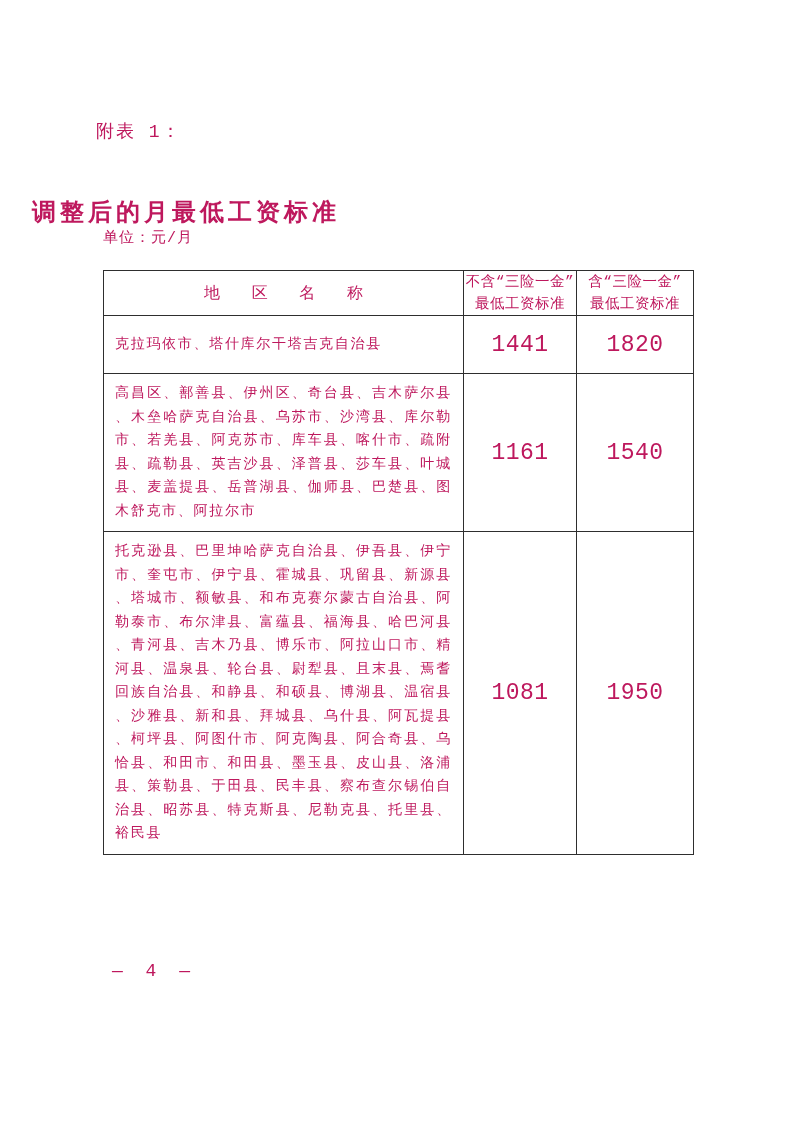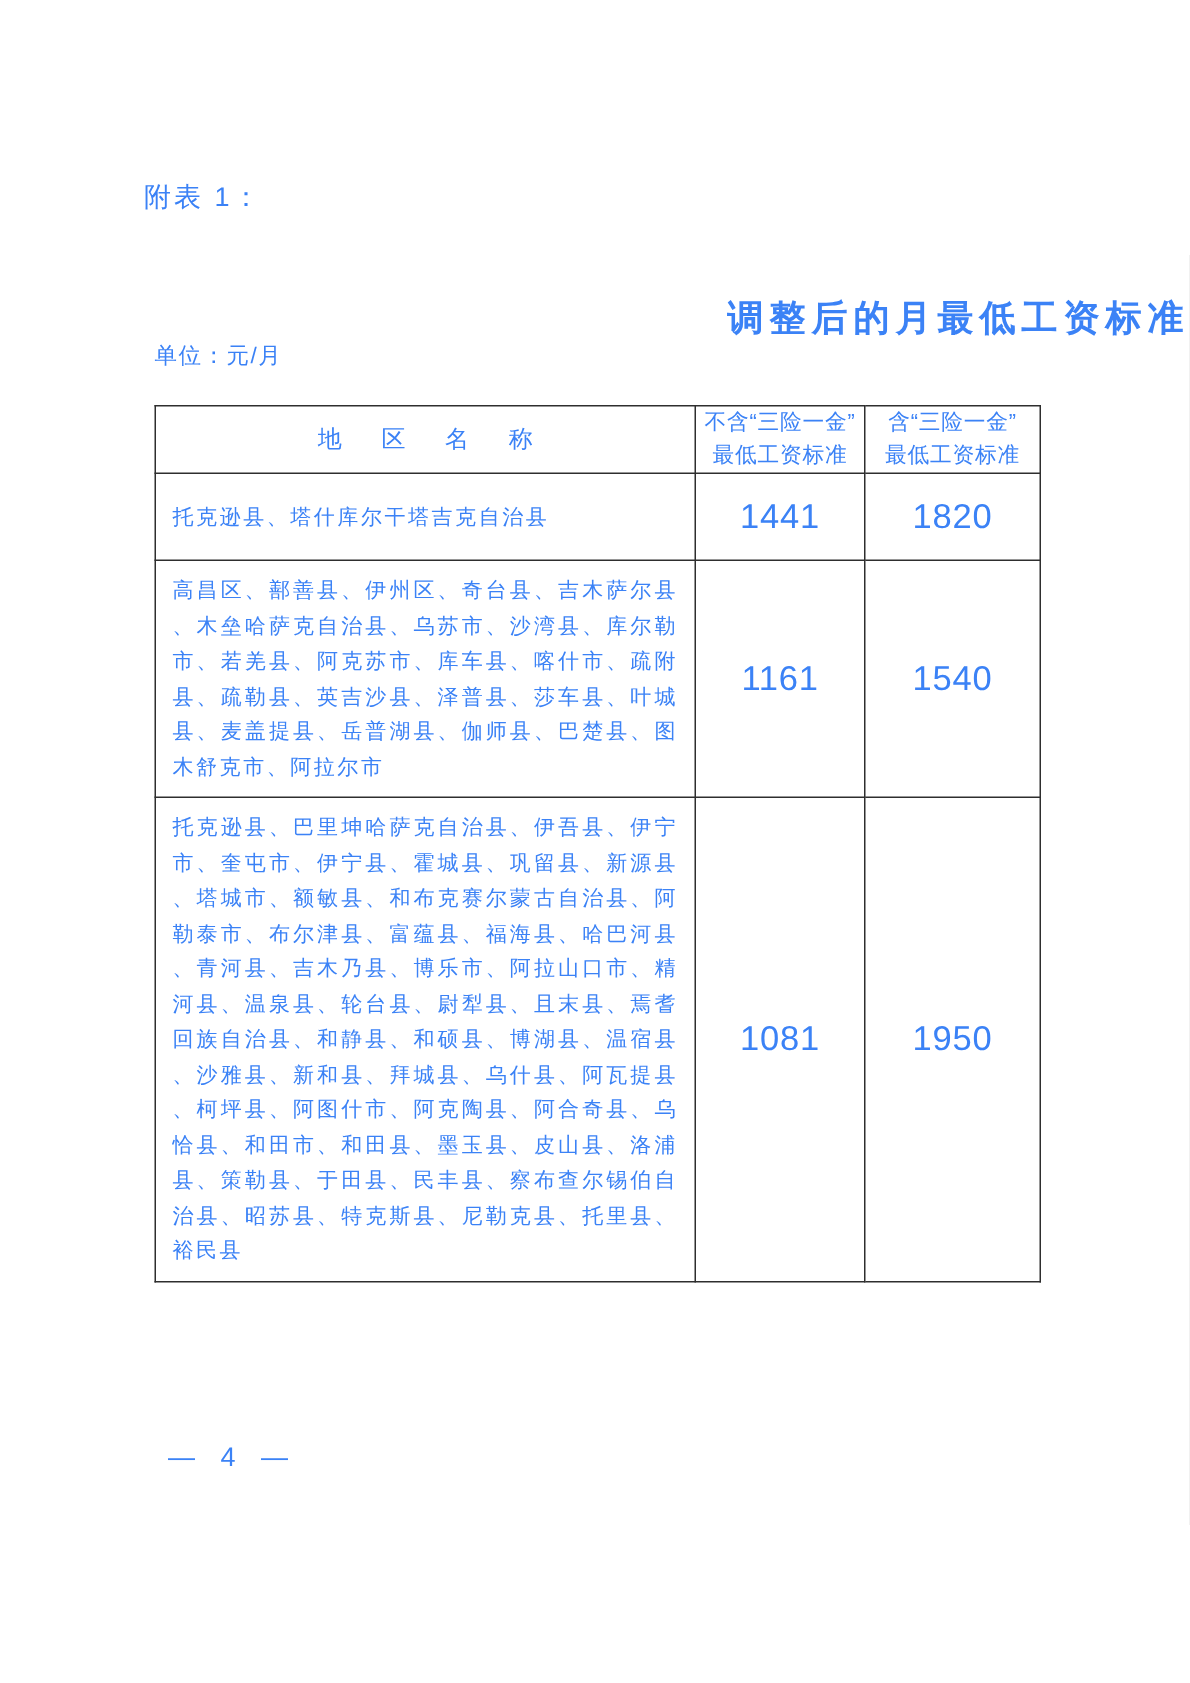--- a/index.html
+++ b/index.html
@@ -3,40 +3,41 @@
 <meta charset="utf-8">
 <style>
   * { margin: 0; padding: 0; box-sizing: border-box; }
   html, body { background: #e8e8e8; }
   #page {
     position: relative;
     width: 793px;
     height: 1122px;
     margin: 0 auto;
     background: #ffffff;
-    color: #3b82f6;
-    font-family: Liberation Sans, sans-serif;
+    color: #be185d;
+    font-family: Liberation Mono, monospace;
     overflow: hidden;
   }
   .attachment-label {
     position: absolute;
     top: 119px;
     left: 96px;
     font-size: 18px;
     letter-spacing: 2px;
   }
   .doc-title {
     position: absolute;
     top: 196px;
     left: 0;
     width: 100%;
-    text-align: right;
+    text-align: left;
     font-size: 24px;
     font-weight: bold;
     letter-spacing: 4px;
+    padding-left: 32px;
   }
   .unit-note {
     position: absolute;
     top: 228px;
     left: 103px;
     width: 590px;
     text-align: left;
     font-size: 15px;
     letter-spacing: 1px;
   }
@@ -118,21 +119,21 @@
       <tr>
         <th class="region-header">地 区 名 称</th>
         <th class="std-header">不含“三险一金”
 最低工资标准</th>
         <th class="std-header">含“三险一金”
 最低工资标准</th>
       </tr>
     </thead>
     <tbody>
       <tr class="data-row-0">
-        <td class="region-cell">托克逊县、塔什库尔干塔吉克自治县</td>
+        <td class="region-cell">克拉玛依市、塔什库尔干塔吉克自治县</td>
         <td class="value-cell">1441</td>
         <td class="value-cell">1820</td>
       </tr>
       <tr class="data-row-2">
         <td class="region-cell">高昌区、鄯善县、伊州区、奇台县、吉木萨尔县、木垒哈萨克自治县、乌苏市、沙湾县、库尔勒市、若羌县、阿克苏市、库车县、喀什市、疏附县、疏勒县、英吉沙县、泽普县、莎车县、叶城县、麦盖提县、岳普湖县、伽师县、巴楚县、图木舒克市、阿拉尔市</td>
         <td class="value-cell">1161</td>
         <td class="value-cell">1540</td>
       </tr>
       <tr class="data-row-3">
         <td class="region-cell">托克逊县、巴里坤哈萨克自治县、伊吾县、伊宁市、奎屯市、伊宁县、霍城县、巩留县、新源县、塔城市、额敏县、和布克赛尔蒙古自治县、阿勒泰市、布尔津县、富蕴县、福海县、哈巴河县、青河县、吉木乃县、博乐市、阿拉山口市、精河县、温泉县、轮台县、尉犁县、且末县、焉耆回族自治县、和静县、和硕县、博湖县、温宿县、沙雅县、新和县、拜城县、乌什县、阿瓦提县、柯坪县、阿图什市、阿克陶县、阿合奇县、乌恰县、和田市、和田县、墨玉县、皮山县、洛浦县、策勒县、于田县、民丰县、察布查尔锡伯自治县、昭苏县、特克斯县、尼勒克县、托里县、裕民县</td>

